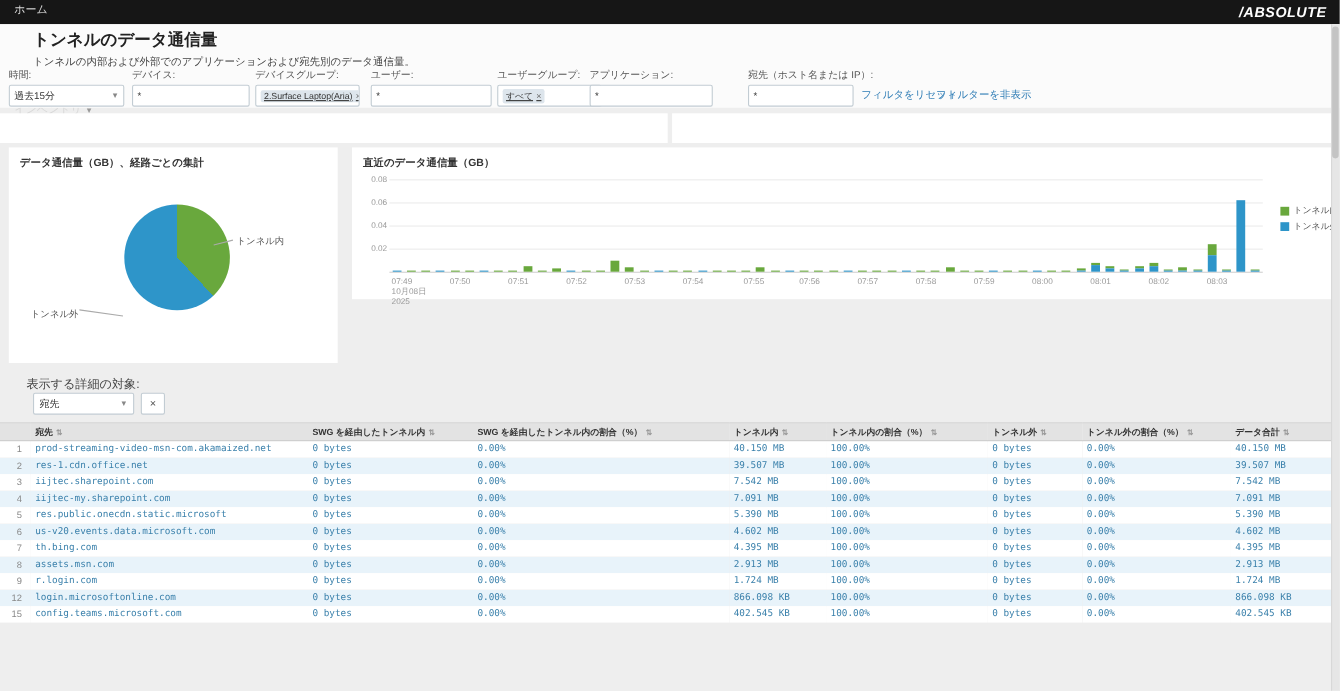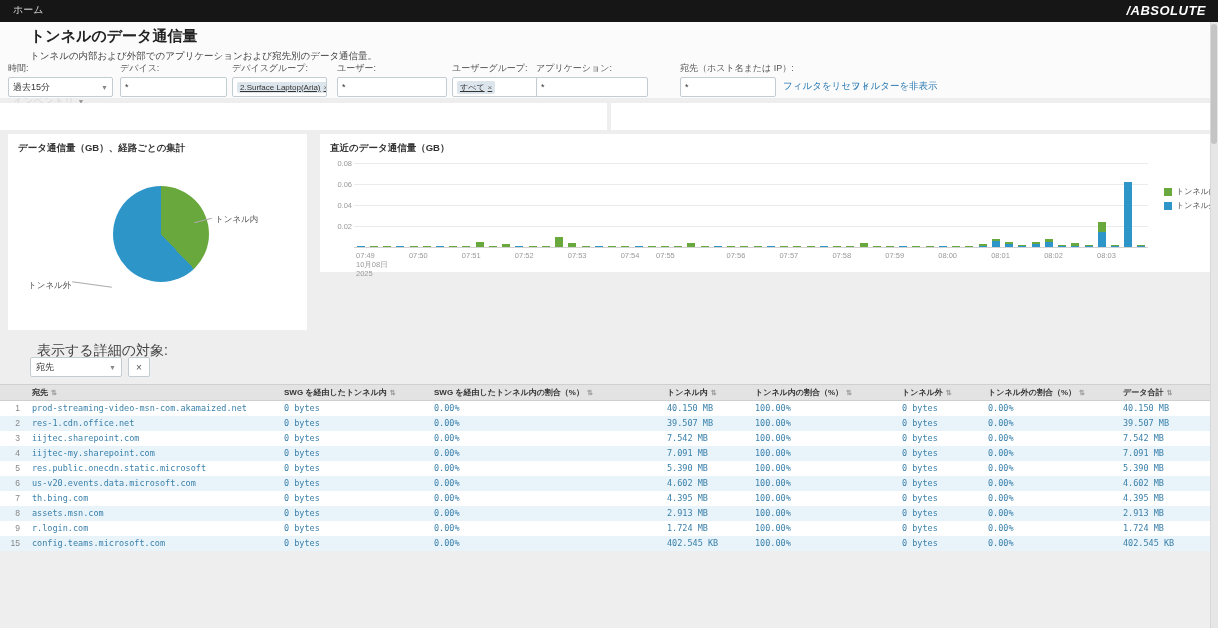--- a/index.html
+++ b/index.html
@@ -60,21 +60,21 @@
   .baseline { position:absolute; left:0; bottom:0; width:794px; height:1px; background:#d2d2d2; }
   .bars { position:absolute; left:0; bottom:1px; width:794px; height:89px; display:flex; align-items:flex-end; }
   .barslot { flex:1 1 0; display:flex; flex-direction:column; justify-content:flex-end; align-items:center; height:100%; }
   .barstack { width:8px; display:flex; flex-direction:column; justify-content:flex-end; }
   .xlab { position:absolute; font-size:7.5px; color:#999; white-space:nowrap; }
   .legend { position:absolute; left:844px; top:52px; }
   .legend-item { display:flex; align-items:center; margin-bottom:3px; }
   .legend-swatch { width:8px; height:8px; margin-right:4px; }
   .legend-text { font-size:8px; color:#555; white-space:nowrap; }
   
-  .details-label { position:absolute; left:37px; top:342px; font-size:14px; color:#444; }
+  .details-label { position:absolute; left:24px; top:342px; font-size:11px; color:#444; }
   .details-select {
     position:absolute; left:30px; top:357px; width:92px; height:20px; background:#fff;
     border:1px solid #c2ccd3; border-radius:2px; font-size:9px; color:#333;
     display:flex; align-items:center; padding:0 5px;
   }
   .details-select .caret { margin-left:auto; font-size:7px; color:#888; }
   .details-clear {
     position:absolute; left:128px; top:357px; width:22px; height:20px; background:#fff;
     border:1px solid #c2ccd3; border-radius:2px; font-size:10px; color:#555;
     display:flex; align-items:center; justify-content:center; cursor:pointer;
@@ -553,21 +553,21 @@
         </div>
       </div>
       <div class="xlab" style="left: 2px; top: 93px;">07:49</div>
       <div class="xlab" style="left: 2px; top: 102px;">10月08日</div>
       <div class="xlab" style="left: 2px; top: 111px;">2025</div>
       <div class="xlab" style="left: 54.9333px; top: 93px;">07:50</div>
       <div class="xlab" style="left: 107.867px; top: 93px;">07:51</div>
       <div class="xlab" style="left: 160.8px; top: 93px;">07:52</div>
       <div class="xlab" style="left: 213.733px; top: 93px;">07:53</div>
       <div class="xlab" style="left: 266.667px; top: 93px;">07:54</div>
-      <div class="xlab" style="left: 302px; top: 93px;">07:55</div>
+      <div class="xlab" style="left: 322px; top: 93px;">07:55</div>
       <div class="xlab" style="left: 372.533px; top: 93px;">07:56</div>
       <div class="xlab" style="left: 425.467px; top: 93px;">07:57</div>
       <div class="xlab" style="left: 478.4px; top: 93px;">07:58</div>
       <div class="xlab" style="left: 531.333px; top: 93px;">07:59</div>
       <div class="xlab" style="left: 584.267px; top: 93px;">08:00</div>
       <div class="xlab" style="left: 637.2px; top: 93px;">08:01</div>
       <div class="xlab" style="left: 690.133px; top: 93px;">08:02</div>
       <div class="xlab" style="left: 743.067px; top: 93px;">08:03</div>
     </div>
   <div class="legend" id="legend">
@@ -709,20 +709,31 @@
           <td class="host">r.login.com</td>
           <td>0 bytes</td>
           <td>0.00%</td>
           <td>1.724 MB</td>
           <td>100.00%</td>
           <td>0 bytes</td>
           <td>0.00%</td>
           <td>1.724 MB</td>
         </tr>
         <tr>
+          <td class="rownum">12</td>
+          <td class="host">login.microsoftonline.com</td>
+          <td>0 bytes</td>
+          <td>0.00%</td>
+          <td>866.098 KB</td>
+          <td>100.00%</td>
+          <td>0 bytes</td>
+          <td>0.00%</td>
+          <td>866.098 KB</td>
+        </tr>
+        <tr>
           <td class="rownum">15</td>
           <td class="host">config.teams.microsoft.com</td>
           <td>0 bytes</td>
           <td>0.00%</td>
           <td>402.545 KB</td>
           <td>100.00%</td>
           <td>0 bytes</td>
           <td>0.00%</td>
           <td>402.545 KB</td>
         </tr>

